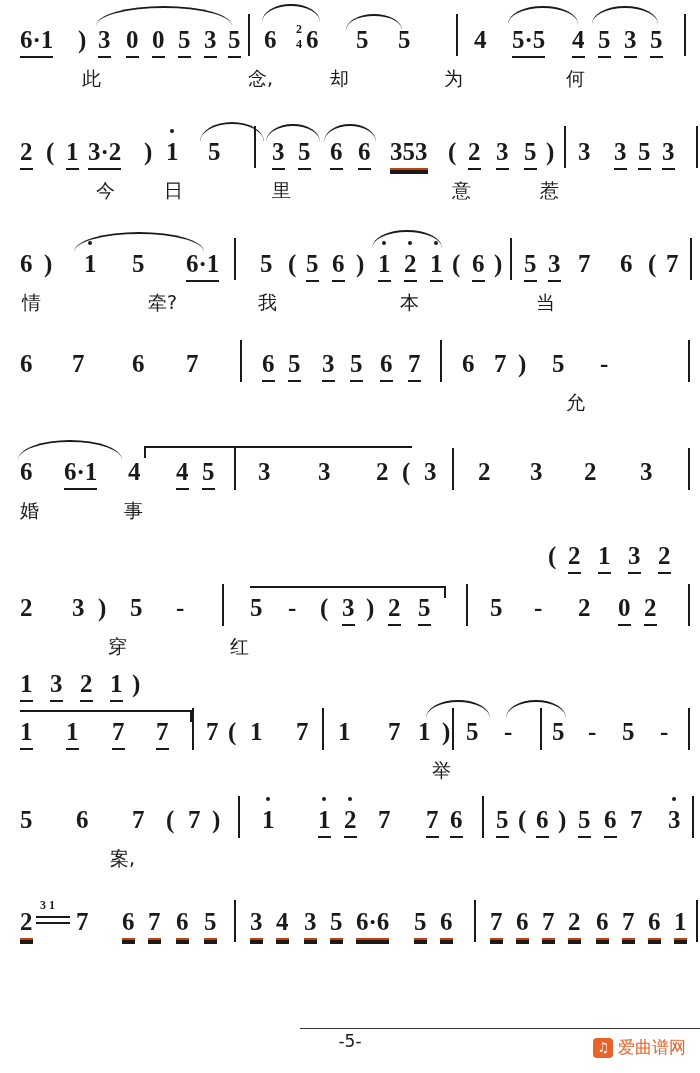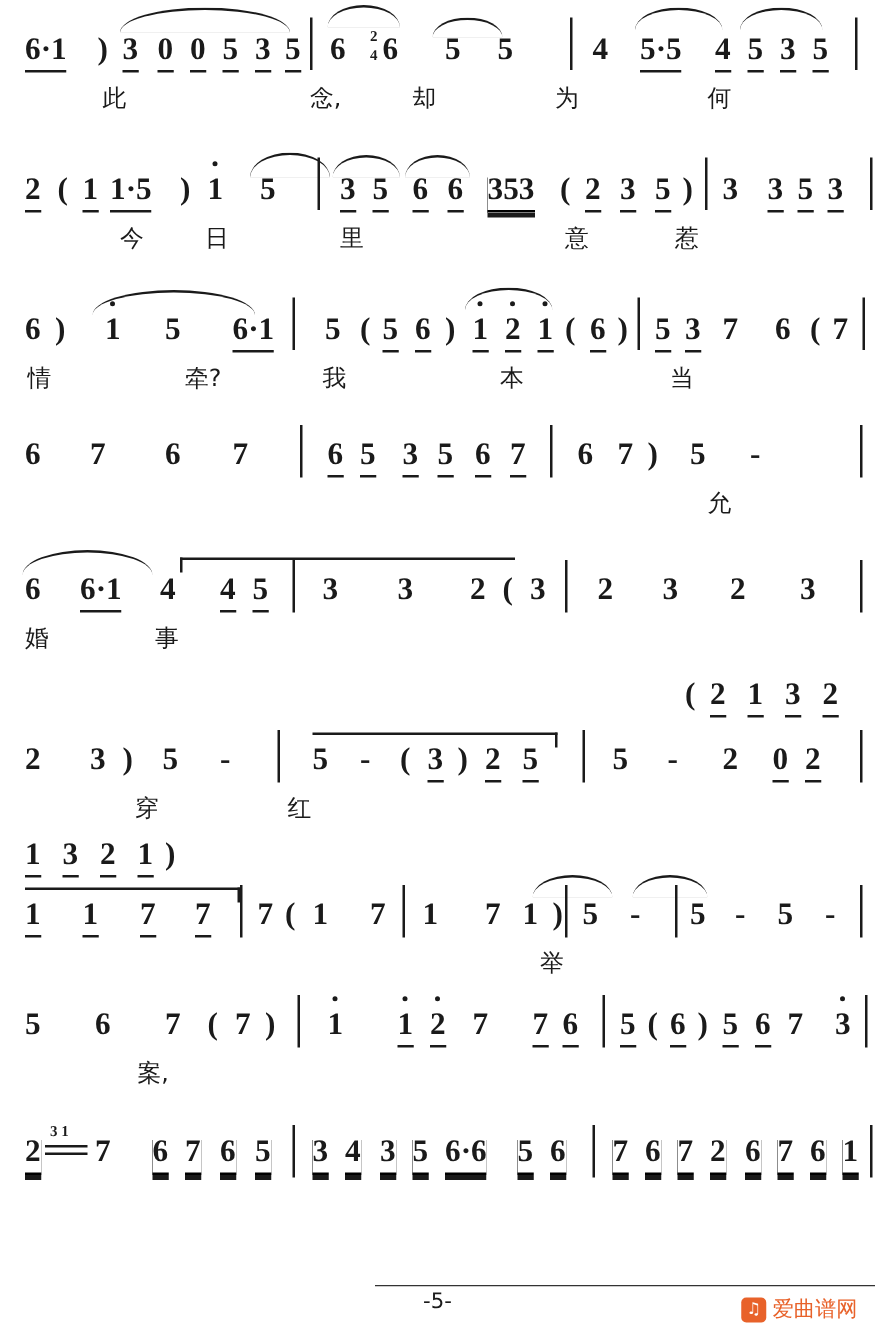--- a/index.html
+++ b/index.html
@@ -15,21 +15,21 @@
     position: relative;
     overflow: hidden;
   }
   .page {
     position: relative;
     width: 700px;
     height: 1073px;
   }
   
   .u1 { border-bottom: 2px solid #1a1a1a; padding-bottom: 2px; }
-  .u2 { box-shadow: 0 4px 0 0 #1a1a1a; border-bottom: 2px solid #000000; padding-bottom: 2px;}
+  .u2 { box-shadow: 0 4px 0 0 #1a1a1a; border-bottom: 2px solid #c2410c; padding-bottom: 2px;}
   .dot-above::after {
     content: "";
     position: absolute;
     left: 50%;
     top: -9px;
     width: 4px; height: 4px;
     margin-left: -2px;
     background: #1a1a1a;
     border-radius: 50%;
   }
@@ -156,21 +156,21 @@
 
   <div class="sysblock" style="height:110px;">
     <div class="notes-abs">
       <div class="arc" style="left:266px; top:6px; width:54px; height:16px;"></div>
       <div class="arc" style="left:324px; top:6px; width:52px; height:16px;"></div>
       <div class="arc" style="left:200px; top:4px; width:64px; height:18px;"></div>
 
       <span class="ntxt u1" style="left:20px; top:20px;">2</span>
       <span class="ntxt" style="left:46px; top:20px;">(</span>
       <span class="ntxt u1" style="left:66px; top:20px;">1</span>
-      <span class="ntxt u1" style="left:88px; top:20px;">1·5</span>
+      <span class="ntxt u1" style="left:88px; top:20px;">3·2</span>
       <span class="ntxt" style="left:144px; top:20px;">)</span>
       <span class="ntxt dot-above" style="left:166px; top:20px;">1</span>
       <span class="ntxt" style="left:208px; top:20px;">5</span>
       <span class="ntxt u1" style="left:272px; top:20px;">3</span>
       <span class="ntxt u1" style="left:298px; top:20px;">5</span>
       <span class="ntxt u1" style="left:330px; top:20px;">6</span>
       <span class="ntxt u1" style="left:358px; top:20px;">6</span>
       <span class="ntxt u2" style="left:390px; top:20px;">353</span>
       <span class="ntxt" style="left:448px; top:20px;">(</span>
       <span class="ntxt u1" style="left:468px; top:20px;">2</span>

